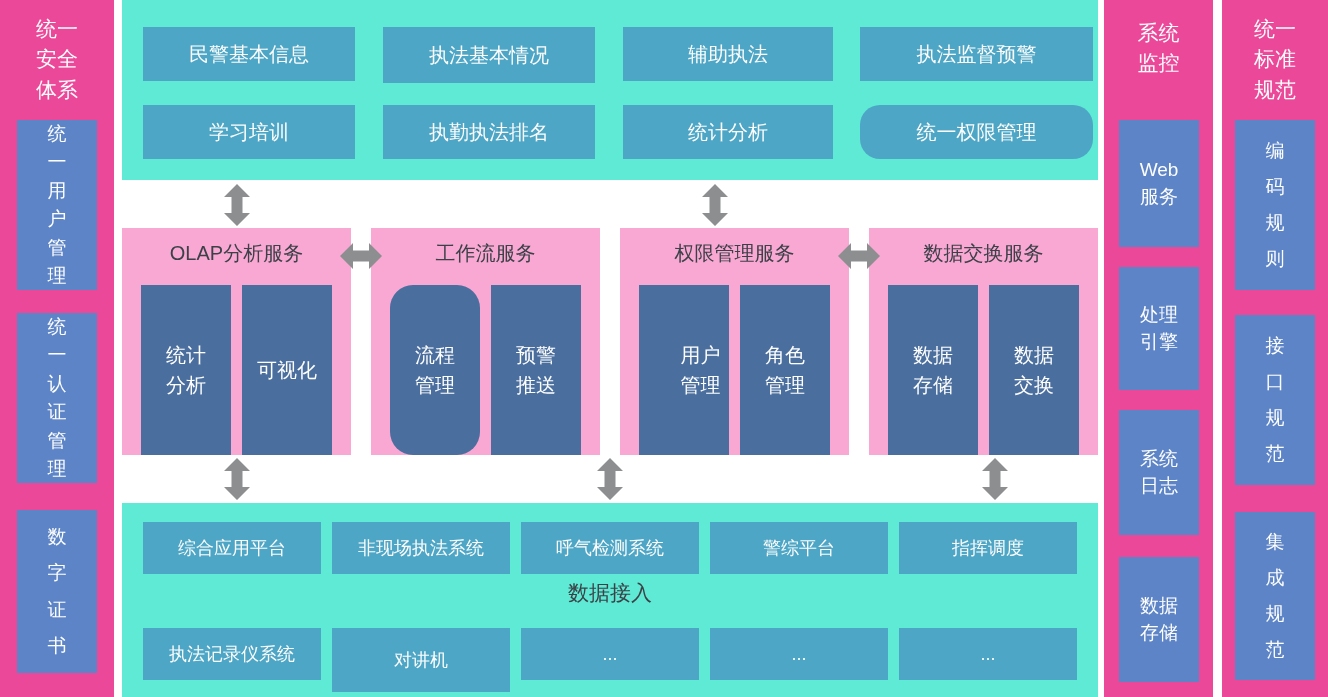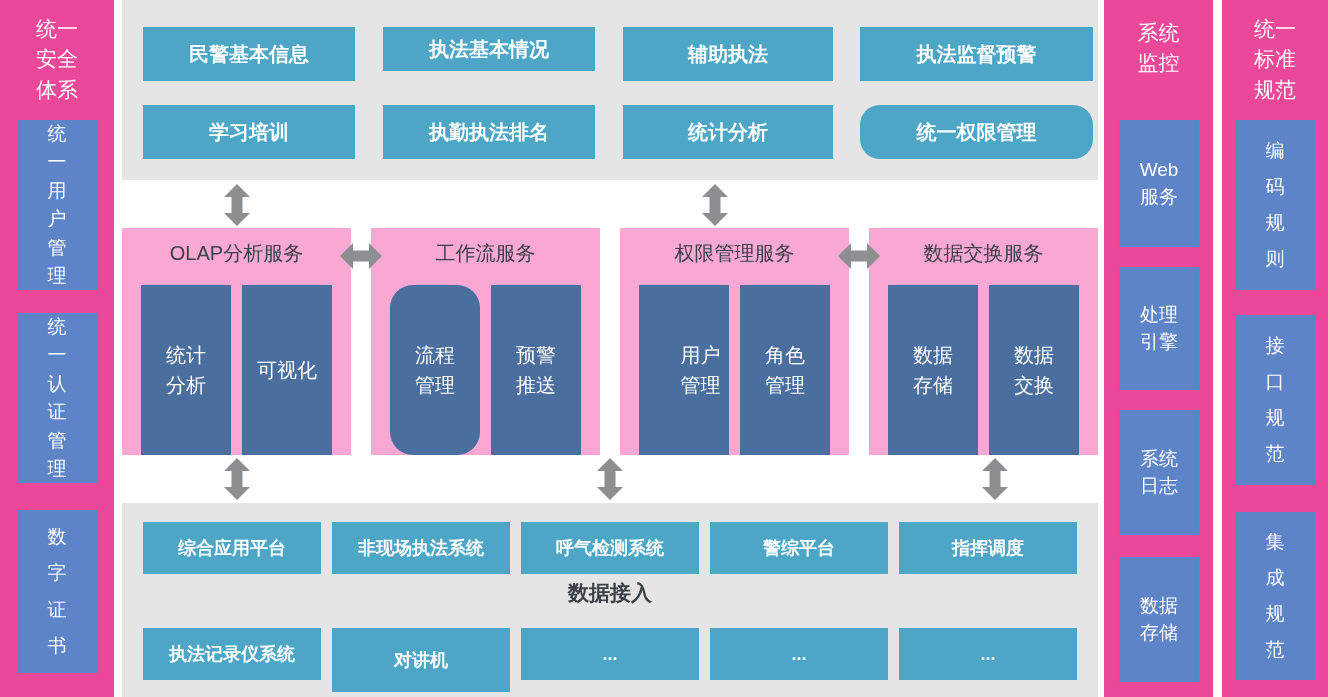--- a/index.html
+++ b/index.html
@@ -11,21 +11,21 @@
        text-align:center;color:#fdfdfd;box-sizing:border-box;}
   .teal{background:#4da6c5;font-size:20px;}
   .teal-sm{background:#4da6c5;font-size:18px;}
   .steel{background:#4a6e9e;font-size:20px;line-height:1.5;}
   .blue{background:#5c84c6;font-size:19px;line-height:1.4;}
   .multiline{white-space:pre-line;}
   .col-title{position:absolute;width:100%;text-align:center;color:#fdfdfd;
              font-size:21px;line-height:1.45;white-space:pre-line;}
   .v-lines{line-height:1.5;}
   .v-loose{line-height:1.9;}
-  .section-teal{position:absolute;background:#e5e5e5;font-weight:bold;}
+  .section-teal{position:absolute;background:#5eead4;}
   .panel{position:absolute;width:229px;height:227px;top:228px;background:#f9a8d4;}
   .panel-title{position:absolute;top:12px;width:100%;text-align:center;
                color:#3c4148;font-size:20px;}
   .access-title{position:absolute;top:76px;width:100%;text-align:center;
                 color:#3c4148;font-size:21px;}
   .arrow{position:absolute;display:flex;align-items:center;justify-content:center;}
   .arrow svg{display:block;}
 </style>
 </head>
 <body>
@@ -51,21 +51,21 @@
     <div class="box blue multiline v-loose" style="left:17px;top:510px;width:80px;height:163px;">数
 字
 证
 书</div>
   </div>
 
   <div class="abs" style="left:122px;top:0;width:976px;height:697px;">
 
     <div class="section-teal" style="left:0;top:0;width:976px;height:180px;">
       <div class="box teal" style="left:21px;top:27px;width:212px;height:54px;">民警基本信息</div>
-      <div class="box teal" style="left:261px;top:27px;width:212px;height:44px;">执法基本情况</div>
+      <div class="box teal" style="left:261px;top:27px;width:212px;height:56px;">执法基本情况</div>
       <div class="box teal" style="left:501px;top:27px;width:210px;height:54px;">辅助执法</div>
       <div class="box teal" style="left:738px;top:27px;width:233px;height:54px;">执法监督预警</div>
       <div class="box teal" style="left:21px;top:105px;width:212px;height:54px;">学习培训</div>
       <div class="box teal" style="left:261px;top:105px;width:212px;height:54px;">执勤执法排名</div>
       <div class="box teal" style="left:501px;top:105px;width:210px;height:54px;">统计分析</div>
       <div class="box teal" style="left:738px;top:105px;width:233px;height:54px;border-radius:20px;">统一权限管理</div>
     </div>
 
     <div class="arrow" style="left:102px;top:184px;">
       <svg width="26" height="42" viewBox="0 0 26 42">

